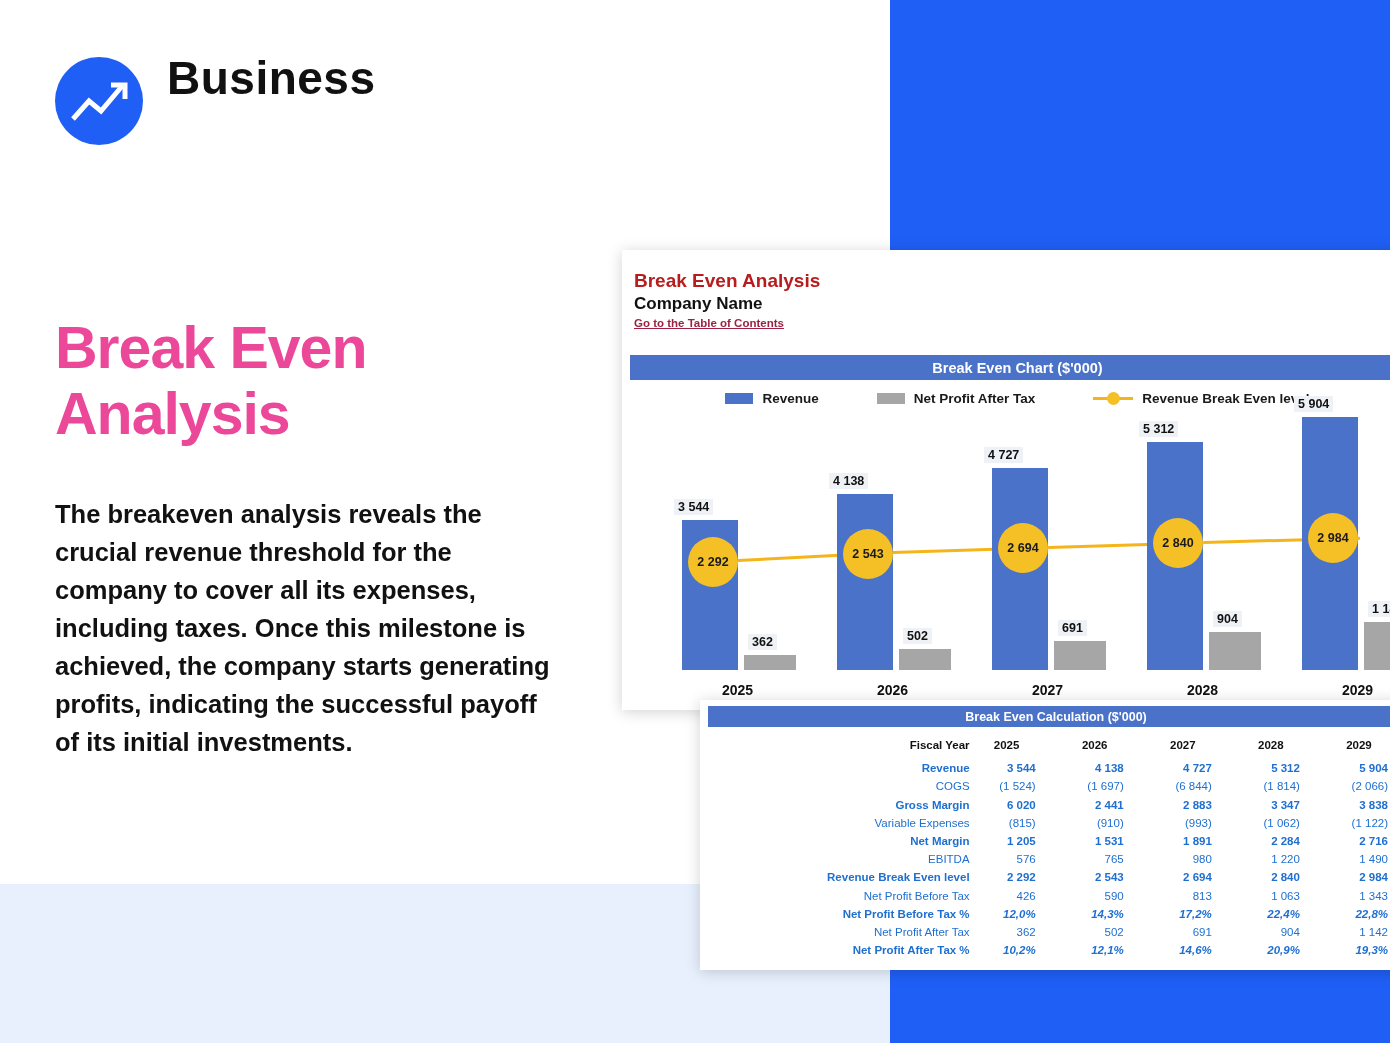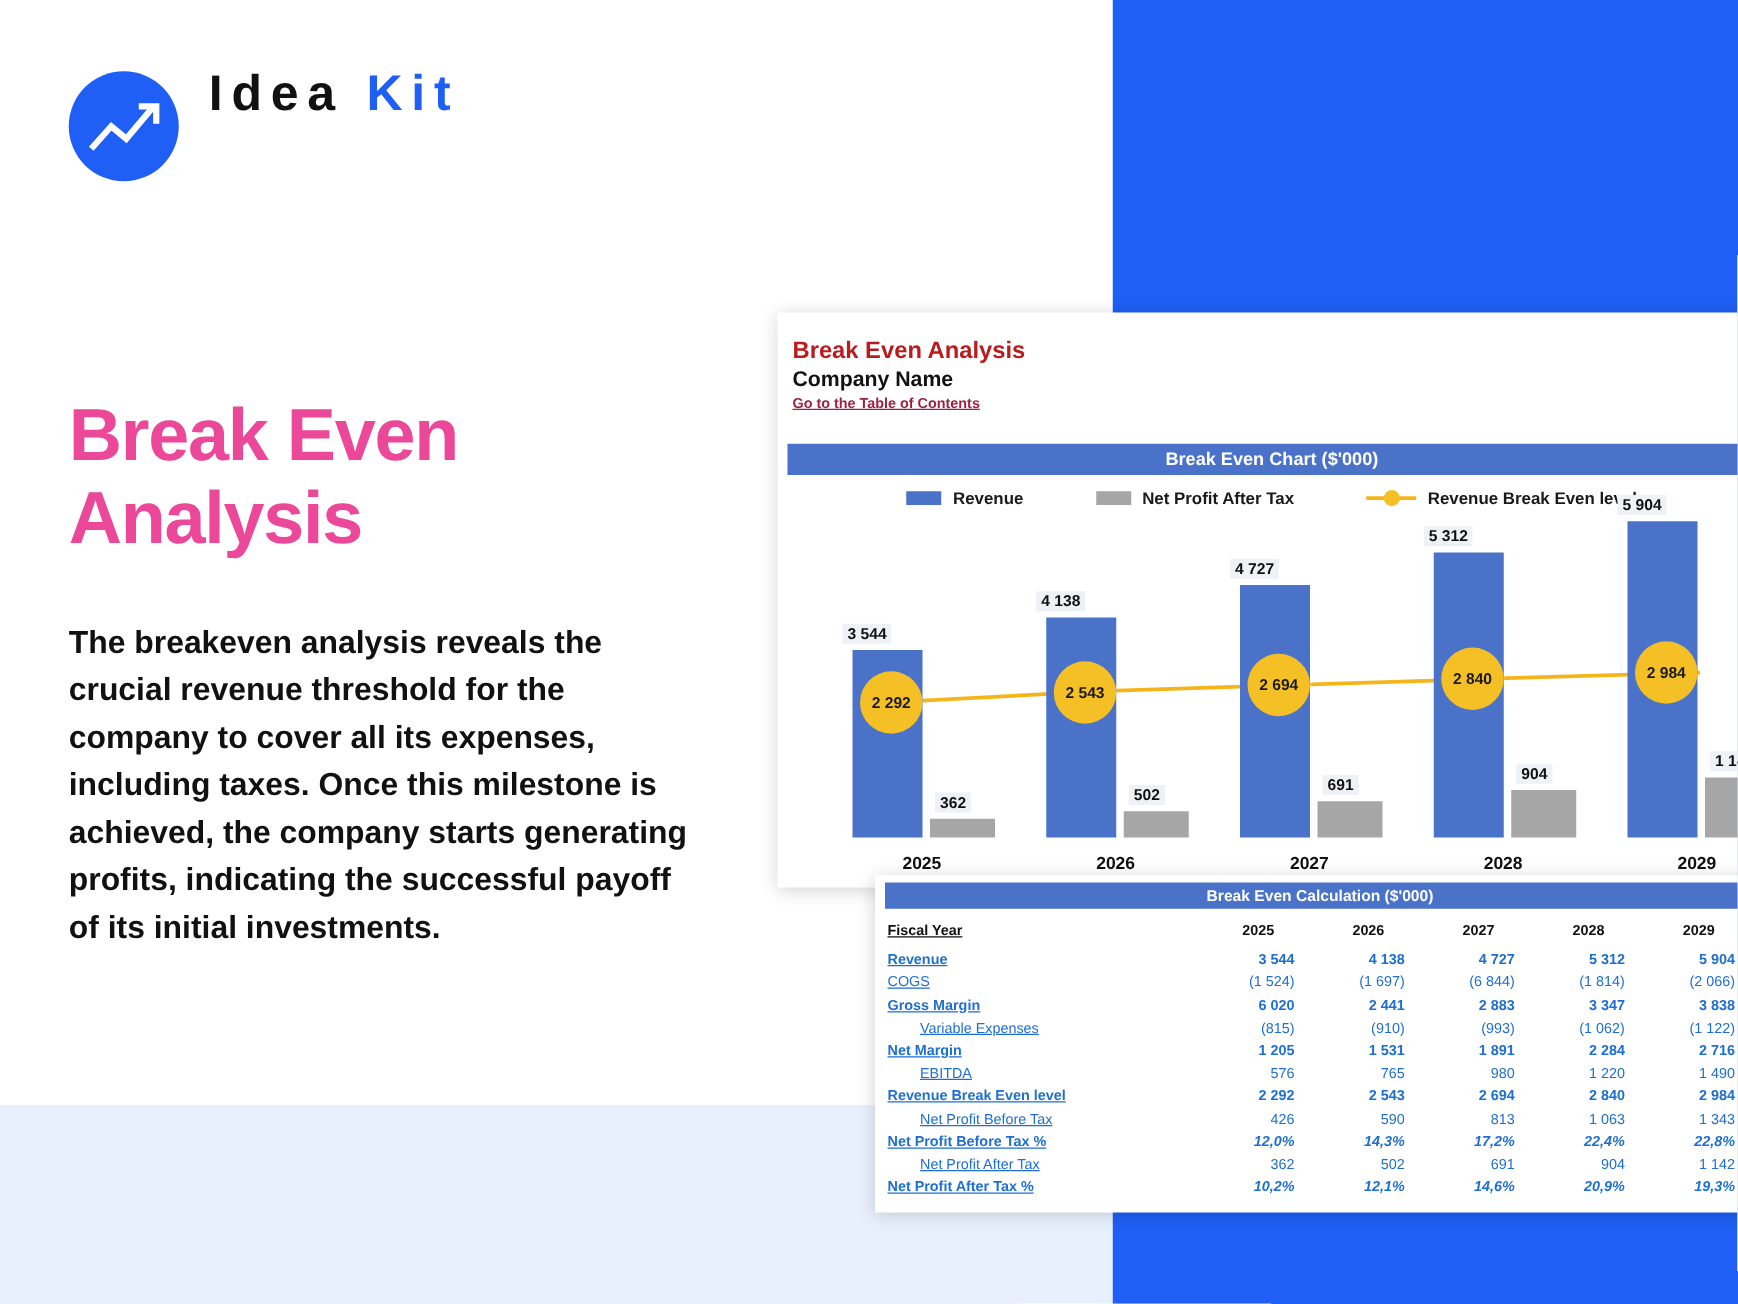--- a/index.html
+++ b/index.html
@@ -118,21 +118,21 @@
   .table-header {
     position:absolute; left:8px; top:6px; width:696px; height:21px;
     background:#4a72c8; color:#ffffff; font-size:12.5px; font-weight:bold;
     display:flex; align-items:center; justify-content:center;
   }
   table.calc {
     position:absolute; left:10px; top:36px; width:700px;
     border-collapse:collapse; font-size:11.5px; color:#1a1a1a;
   }
   table.calc td { padding:3.1px 0; }
-  table.calc td.lbl { width:266px; text-align:left;text-decoration:underline; }
+  table.calc td.lbl { width:266px; text-align:right; }
   table.calc td.num { width:72px; text-align:right; padding-right:22px; }
   tr.head td { font-weight:bold; color:#111; padding-bottom:8px; }
   tr.head td.num { text-align:center; padding-right:14px; }
   .b-blue { color:#1f6fd0; font-weight:bold; }
   .t-blue { color:#1f6fd0; }
   .ital { font-style:italic; }
   .indent1 { padding-left:14px; }
 </style>
 </head>
 <body>
@@ -143,24 +143,21 @@
 <div class="bg-lightblue-bottom"></div>
 
 <div class="logo">
   <div class="logo-mark">
     <svg width="88" height="88" viewBox="0 0 88 88">
       <polyline points="18,62 34,44 46,54 68,28" fill="none" stroke="#ffffff" stroke-width="5"></polyline>
       <polyline points="56,28 70,28 70,42" fill="none" stroke="#ffffff" stroke-width="5"></polyline>
     </svg>
   </div>
   <div class="logo-text">
-    <div class="logo-line2">
-      <span>Idea</span>
-      <span class="logo-kit">Kit</span>
-    </div>
+    <div class="logo-line1">Business</div>
   </div>
 </div>
 
 <div class="headline">Break Even<br>Analysis</div>
 <div class="paragraph">The breakeven analysis reveals the crucial revenue threshold for the company to cover all its expenses, including taxes. Once this milestone is achieved, the company starts generating profits, indicating the successful payoff of its initial investments.</div>
 
 <div class="chart-card">
   <div class="sheet-title">Break Even Analysis</div>
   <div class="sheet-company">Company Name</div>
   <div class="sheet-toc">Go to the Table of Contents</div>

